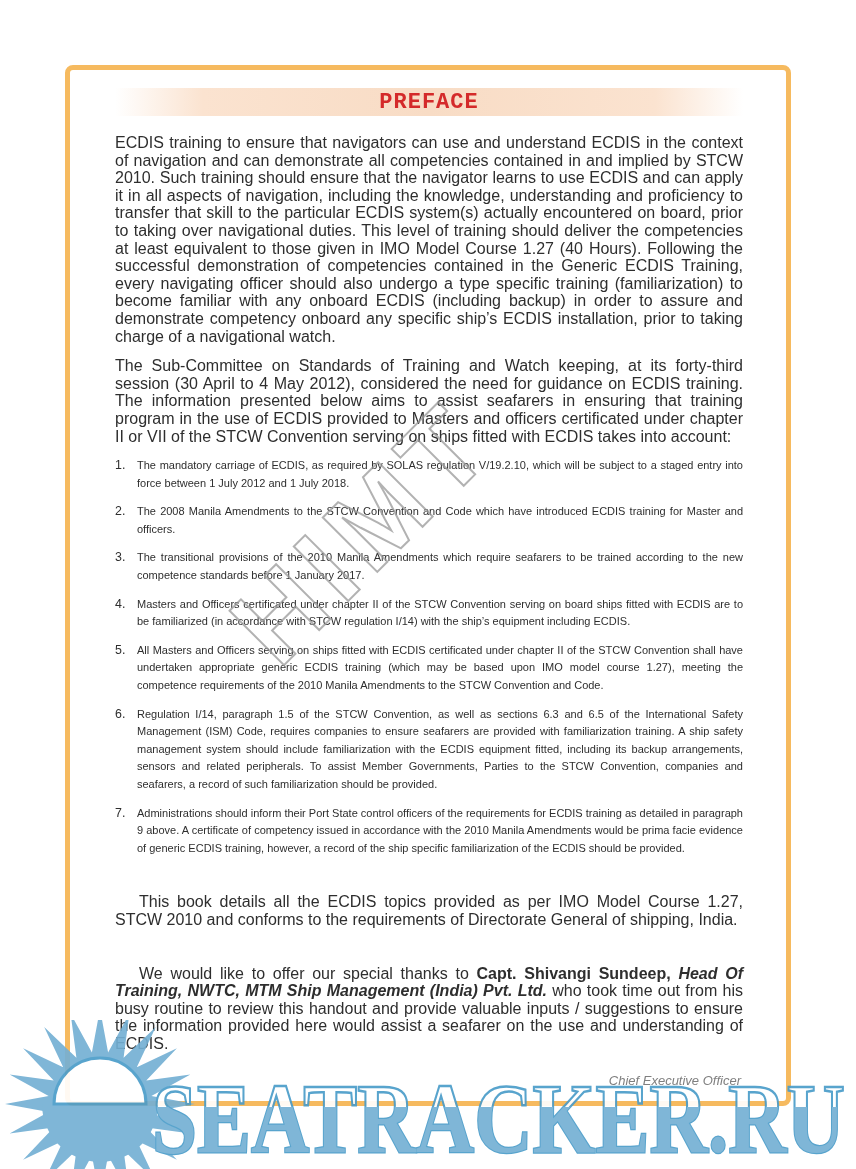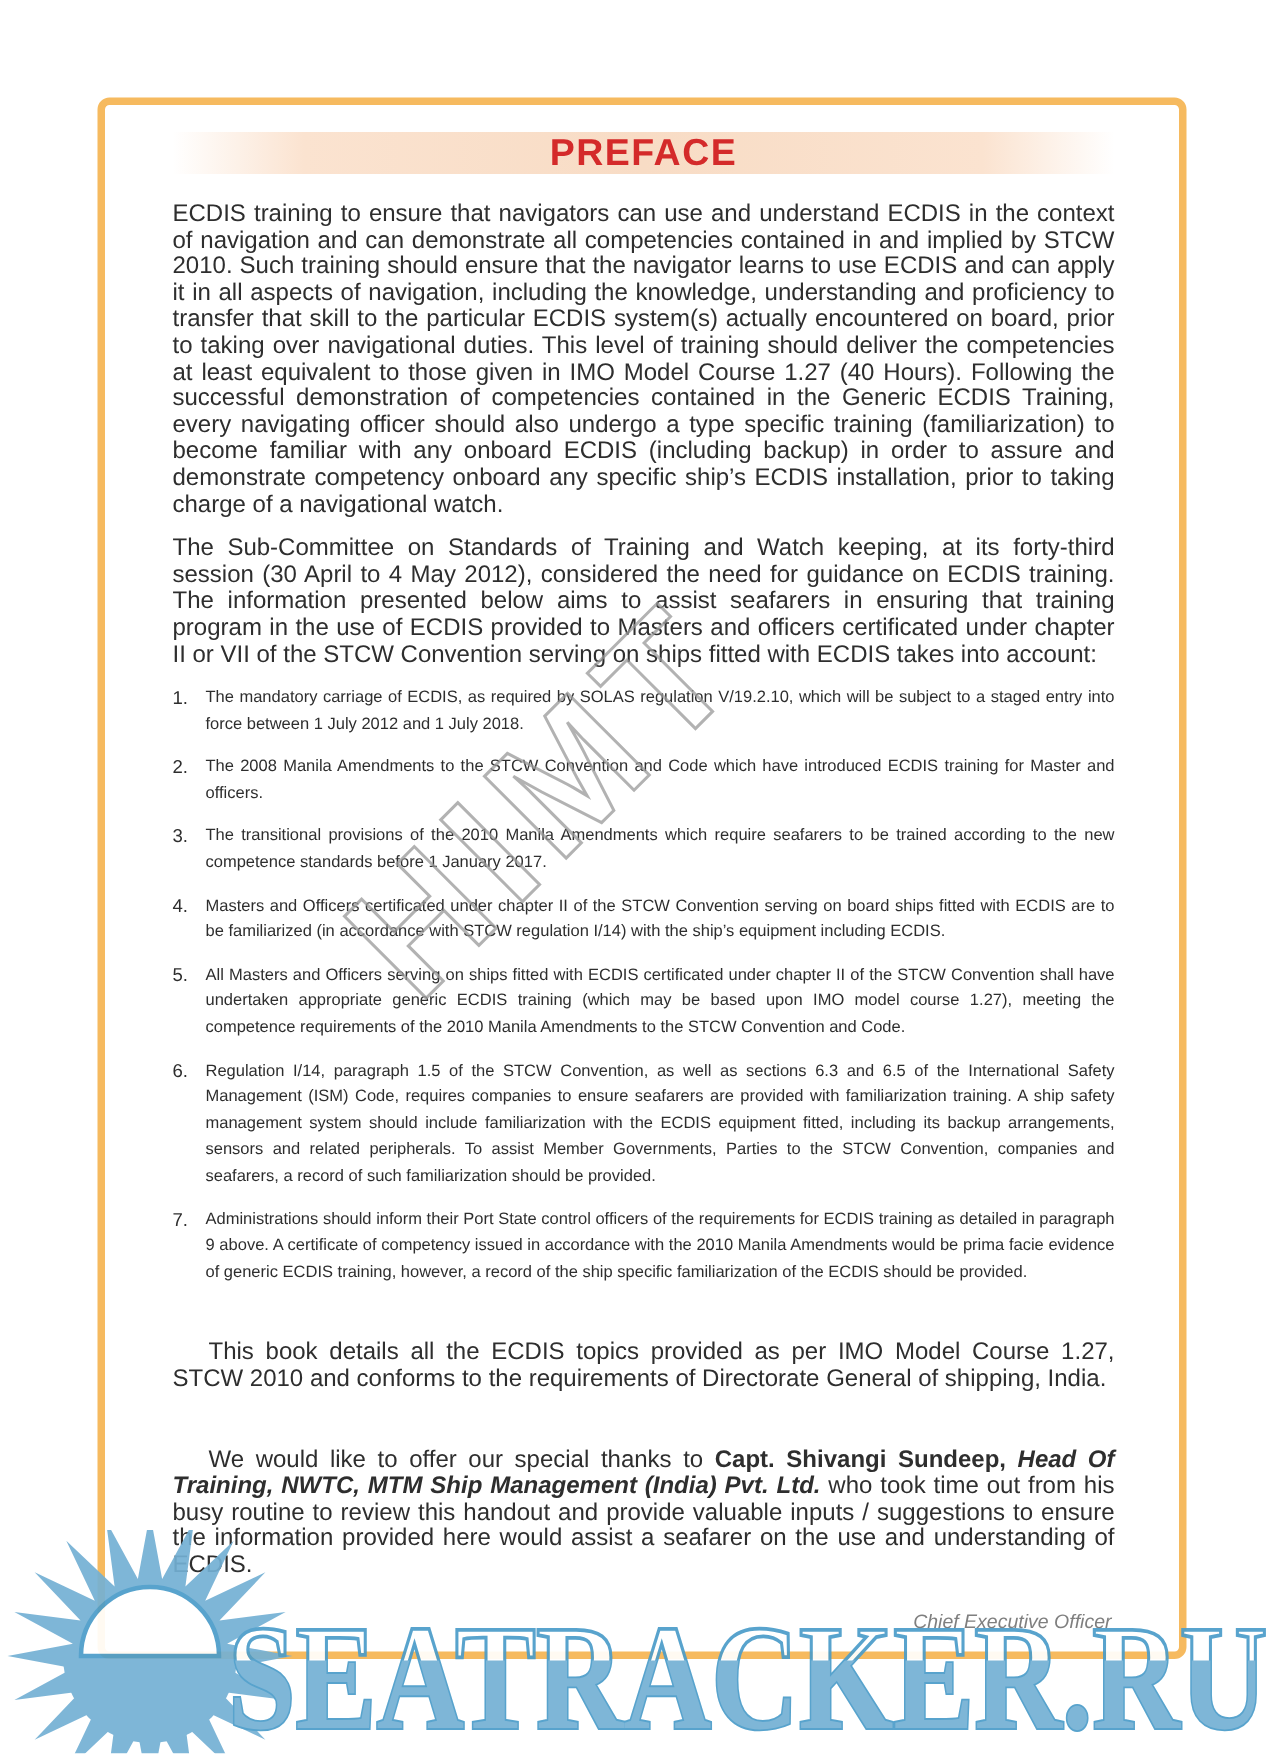--- a/index.html
+++ b/index.html
@@ -13,21 +13,21 @@
   }
   .content{
     position:absolute;left:115px;top:88px;width:628px;z-index:2;
   }
   .title-band{
     height:28px;display:flex;align-items:center;justify-content:center;
     background:linear-gradient(to right,#ffffff 0%,#fbe3d0 14%,#f8dcc5 50%,#fbe3d0 86%,#ffffff 100%);
     margin-bottom:18px;
   }
   .title{
-    color:#d42a2a;font-weight:bold;font-size:25px;letter-spacing:1px;
+    color:#d42a2a;font-weight:bold;font-size:22px;letter-spacing:1px;font-family:Liberation Mono, monospace;
   }
   .para{
     font-size:16px;line-height:17.6px;text-align:justify;margin:0 0 12px 0;
   }
   .indent{text-indent:24px;margin-top:36px;}
   .list{margin:2px 0 0 0;}
   .list-item{display:flex;margin-bottom:11px;}
   .list-item .num{flex:none;width:22px;font-size:12.4px;line-height:17.6px;}
   .list-item .txt{flex:1;font-size:11px;line-height:17.6px;text-align:justify;}
   .bold{font-weight:bold;}

